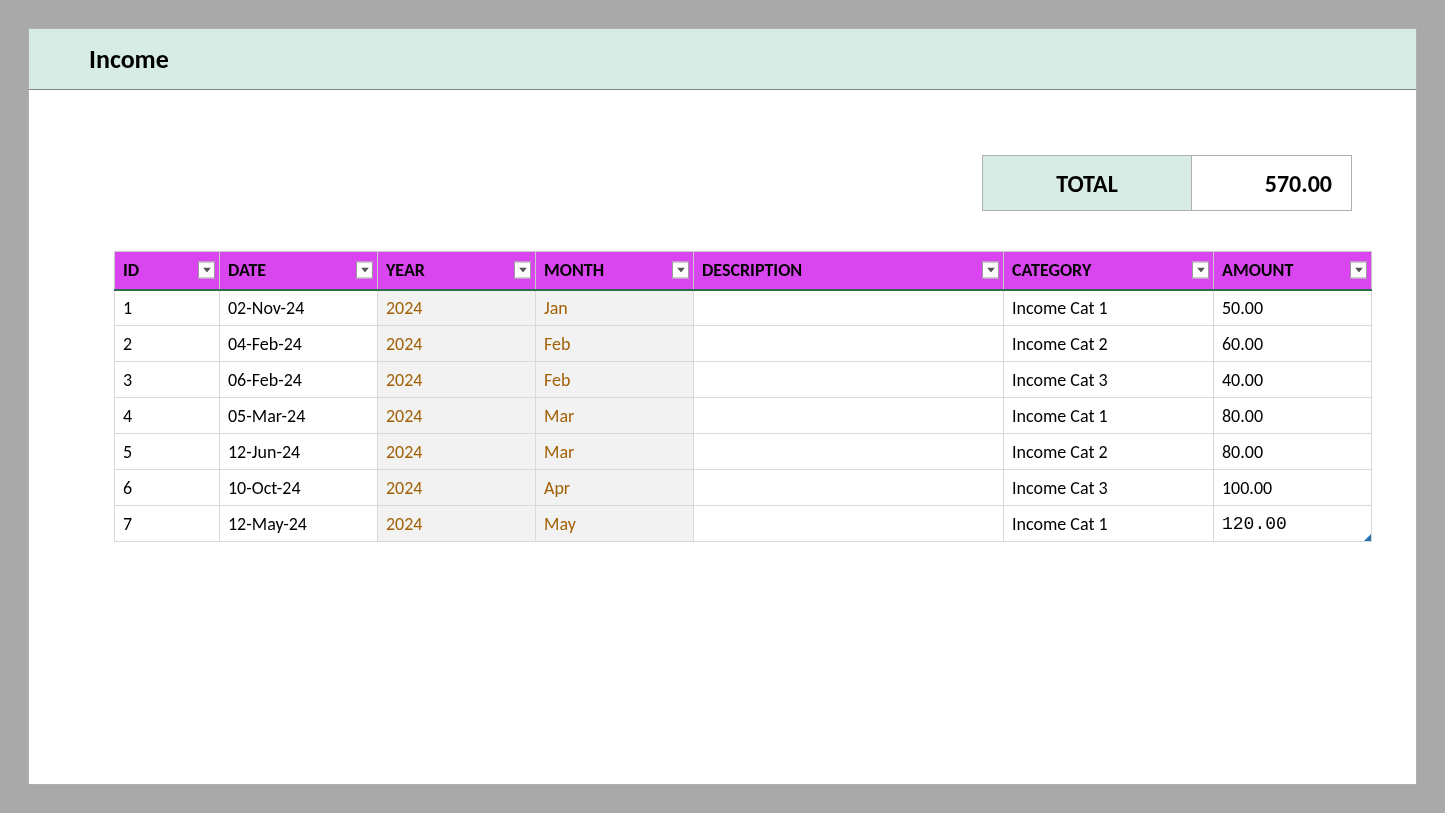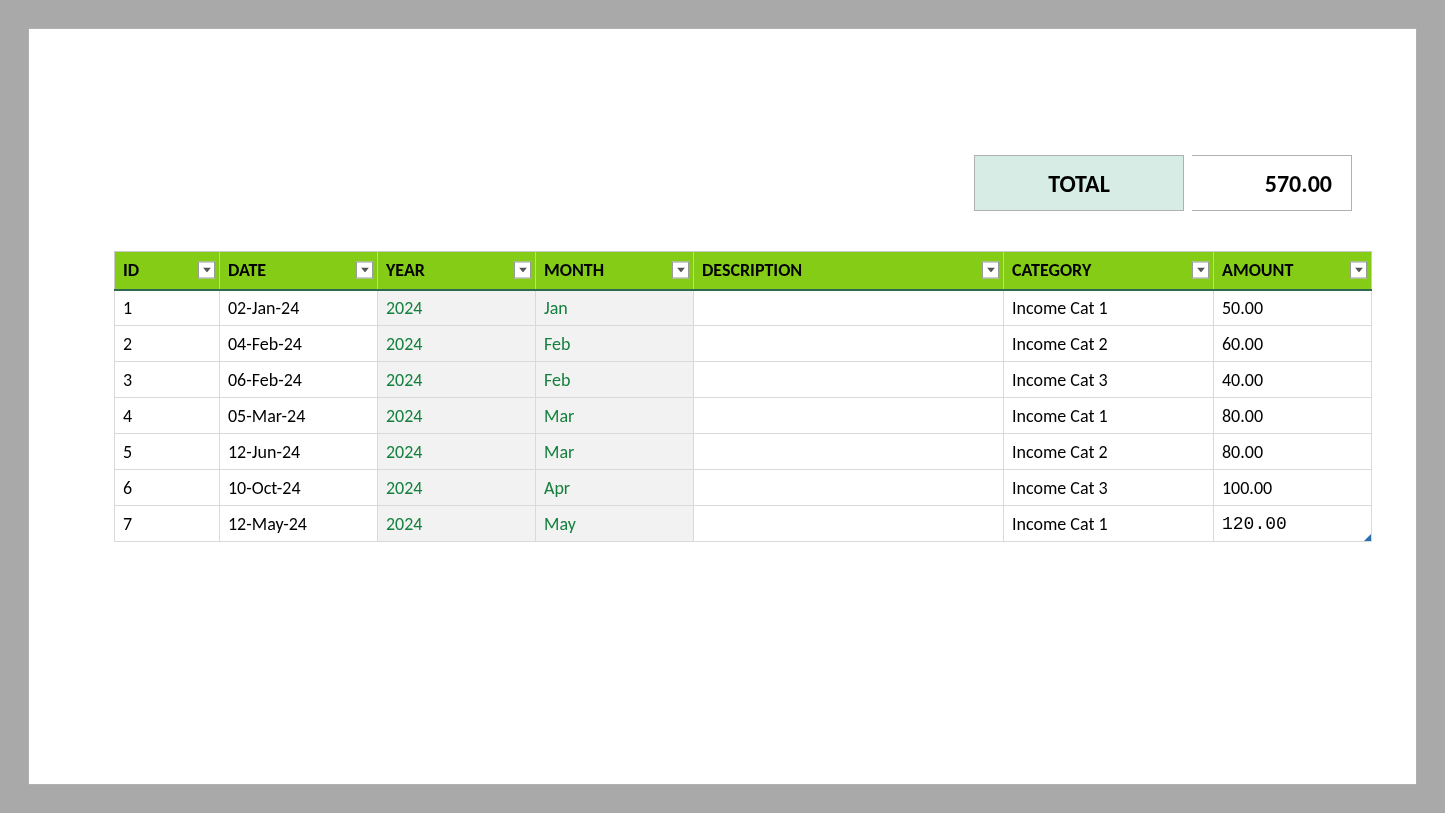--- a/index.html
+++ b/index.html
@@ -29,21 +29,20 @@
     .header-title {
       font-size: 26px;
       font-weight: 700;
       color: #000;
     }
     .total-box {
       position: absolute;
       top: 126px;
       right: 64px;
       display: flex;
-      gap: 8px;
     }
     .total-label-cell {
       background: #d6ece5;
       border: 1px solid #b0b0b0;
       width: 210px;
       height: 56px;
       display: flex;
       align-items: center;
       justify-content: center;
       font-size: 24px;
@@ -69,21 +68,21 @@
       top: 222px;
       left: 85px;
       right: 64px;
     }
     table {
       border-collapse: collapse;
       width: 100%;
       table-layout: fixed;
     }
     thead th {
-      background: #84cc16;
+      background: #d946ef;
       border: 1px solid #c9c9c9;
       border-bottom: 2px solid #2d6a4f;
       font-size: 18px;
       font-weight: 700;
       color: #000;
       text-align: left;
       padding: 6px 8px;
       position: relative;
       height: 38px;
     }
@@ -108,21 +107,21 @@
     tbody td {
       border: 1px solid #d9d9d9;
       font-size: 18px;
       color: #000;
       padding: 6px 8px;
       height: 36px;
       background: #fff;
     }
     tbody td.calc {
       background: #f2f2f2;
-      color: #15803d;
+      color: #a16207;
     }
     tbody td.amount {
     }
     
     .col-id { width: 105px; }
     .col-date { width: 158px; }
     .col-year { width: 158px; }
     .col-month { width: 158px; }
     .col-desc { width: 310px; }
     .col-cat { width: 210px; }
@@ -135,20 +134,23 @@
       height: 0;
       border-left: 7px solid transparent;
       border-bottom: 7px solid #2a6fb3;
     }
   </style>
 </head>
 <body>
 
 <div class="sheet">
 
+  <div class="header-bar">
+    <div class="header-title">Income</div>
+  </div>
 
   <div class="total-box">
     <div class="total-label-cell">TOTAL</div>
     <div class="total-value-cell">570.00</div>
   </div>
 
   <div class="table-wrap">
     <table>
       <colgroup>
         <col class="col-id">
@@ -215,21 +217,21 @@
               <svg viewBox="0 0 8 5">
                   <path d="M0 0 L8 0 L4 5 Z" fill="#555"></path>
                 </svg>
             </span>
           </th>
         </tr>
       </thead>
       <tbody id="table-body">
       <tr>
             <td>1</td>
-            <td>02-Jan-24</td>
+            <td>02-Nov-24</td>
             <td class="calc">2024</td>
             <td class="calc">Jan</td>
             <td></td>
             <td>Income Cat 1</td>
             <td class="amount" style="position: relative;">50.00</td>
           </tr>
           <tr>
             <td>2</td>
             <td>04-Feb-24</td>
             <td class="calc">2024</td>

